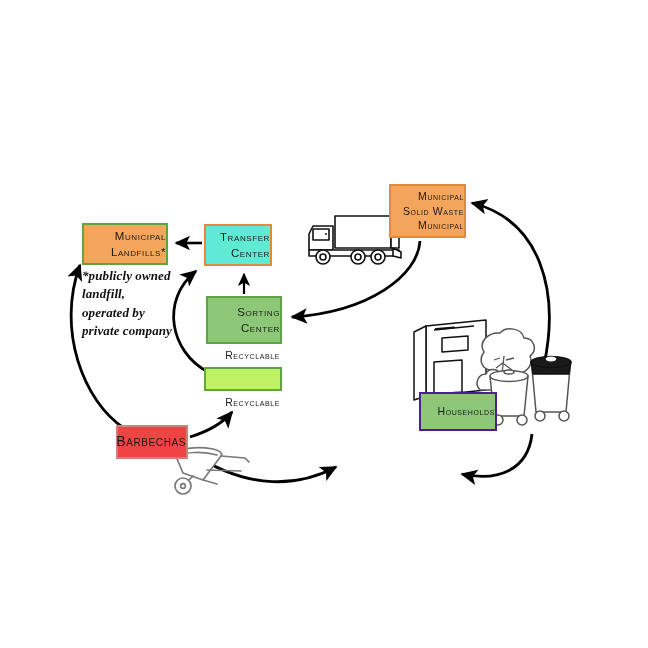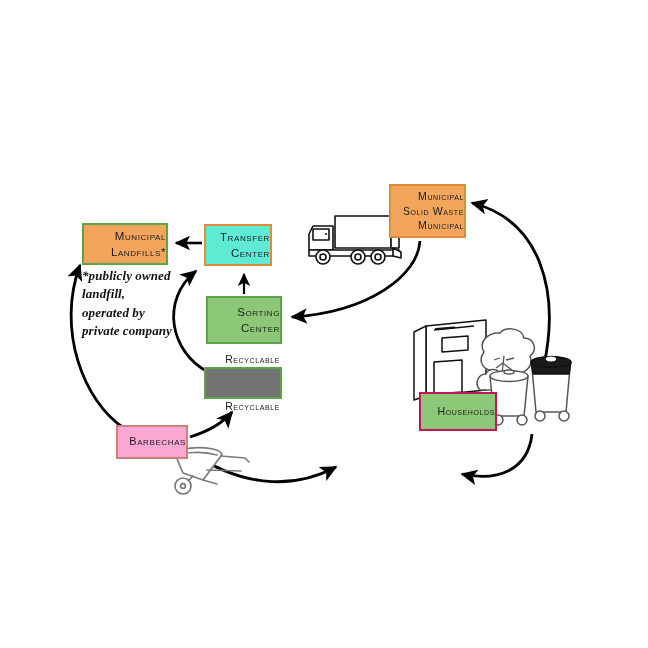--- a/index.html
+++ b/index.html
@@ -190,27 +190,27 @@
     <span class="ln">Municipal</span>
     <span class="ln">Solid Waste</span>
     <span class="ln">Municipal</span>
   </div>
 
   <div class="node" style="left:206px; top:296px; width:76px; height:48px; background:#8cc878; border:2px solid #5fa348;">
     <span class="ln">Sorting</span>
     <span class="ln">Center</span>
   </div>
 
-  <div class="node" style="left:204px; top:367px; width:78px; height:32px; background:#737373; border:2px solid #5fa348; font-size:10.5px;gap:32px;">
+  <div class="node" style="left:204px; top:367px; width:78px; height:24px; background:#bef264; border:2px solid #5fa348; font-size:10.5px;gap:32px;">
     <span class="ln">Recyclable</span>
     <span class="ln">Recyclable</span>
   </div>
 
-  <div class="node" style="left:419px; top:392px; width:78px; height:39px; background:#8cc878; border:2px solid #be185d; font-size:10.5px; z-index:7;">
+  <div class="node" style="left:419px; top:392px; width:78px; height:39px; background:#8cc878; border:2px solid #4c1d95; font-size:10.5px; z-index:7;">
     <span class="ln">Households</span>
   </div>
 
-  <div class="node" style="left:116px; top:425px; width:72px; height:34px; background:#f9a8d4; border:2px solid #cf7f7c; font-size:11px; z-index:7;">
+  <div class="node" style="left:116px; top:425px; width:72px; height:34px; background:#ef4444; border:2px solid #cf7f7c; font-size:14px; z-index:7;">
     <span class="ln">Barbechas</span>
   </div>
 
 
 </div>
 
 </body></html>

